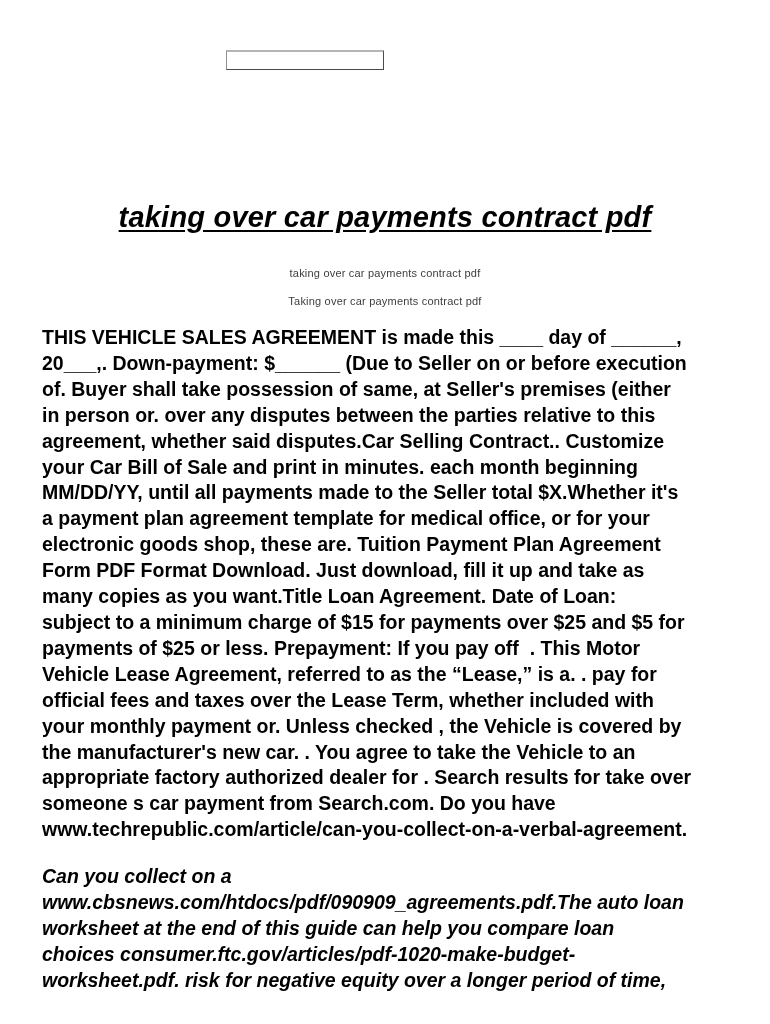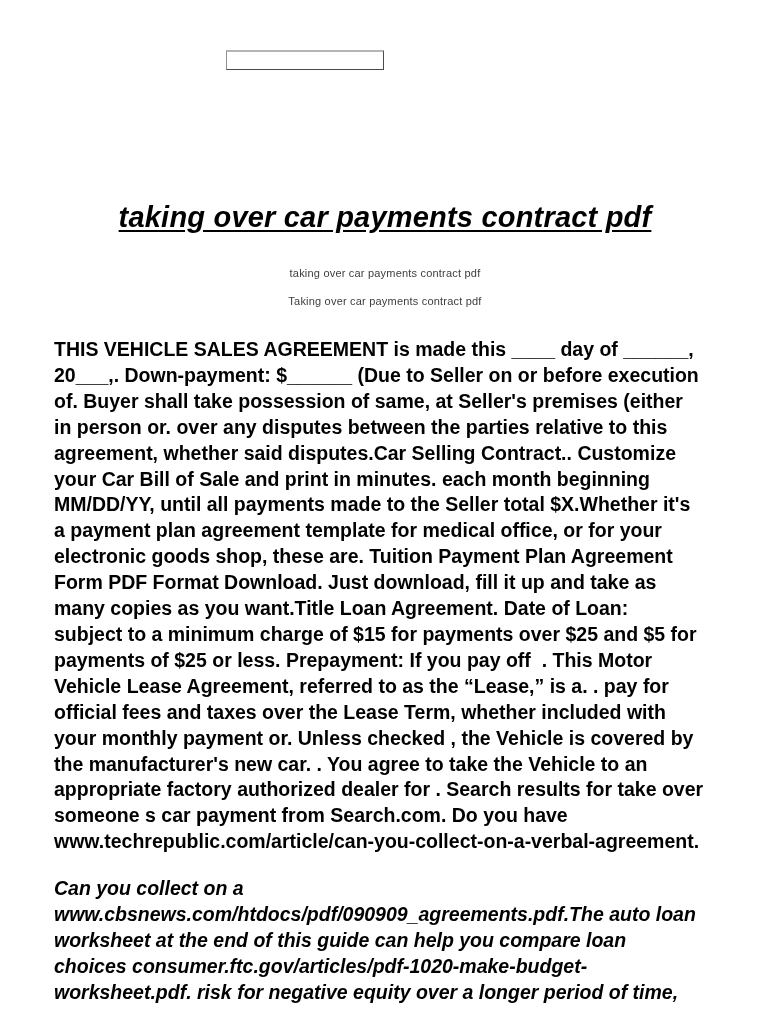--- a/index.html
+++ b/index.html
@@ -61,21 +61,21 @@
     top: 325px;
     width: 715px;
     color: #000000;
     font-size: 19.5px;
     font-weight: bold;
     line-height: 25.9px;
     letter-spacing: 0;
   }
   .body-paragraph {
     white-space: pre-wrap;
-    margin: 12px;
+    margin: 0;
   }
   .body-paragraph + .body-paragraph {
     margin-top: 21px;
     font-style: italic;
   }
 </style>
 </head>
 <body>
 
 <div class="page">

